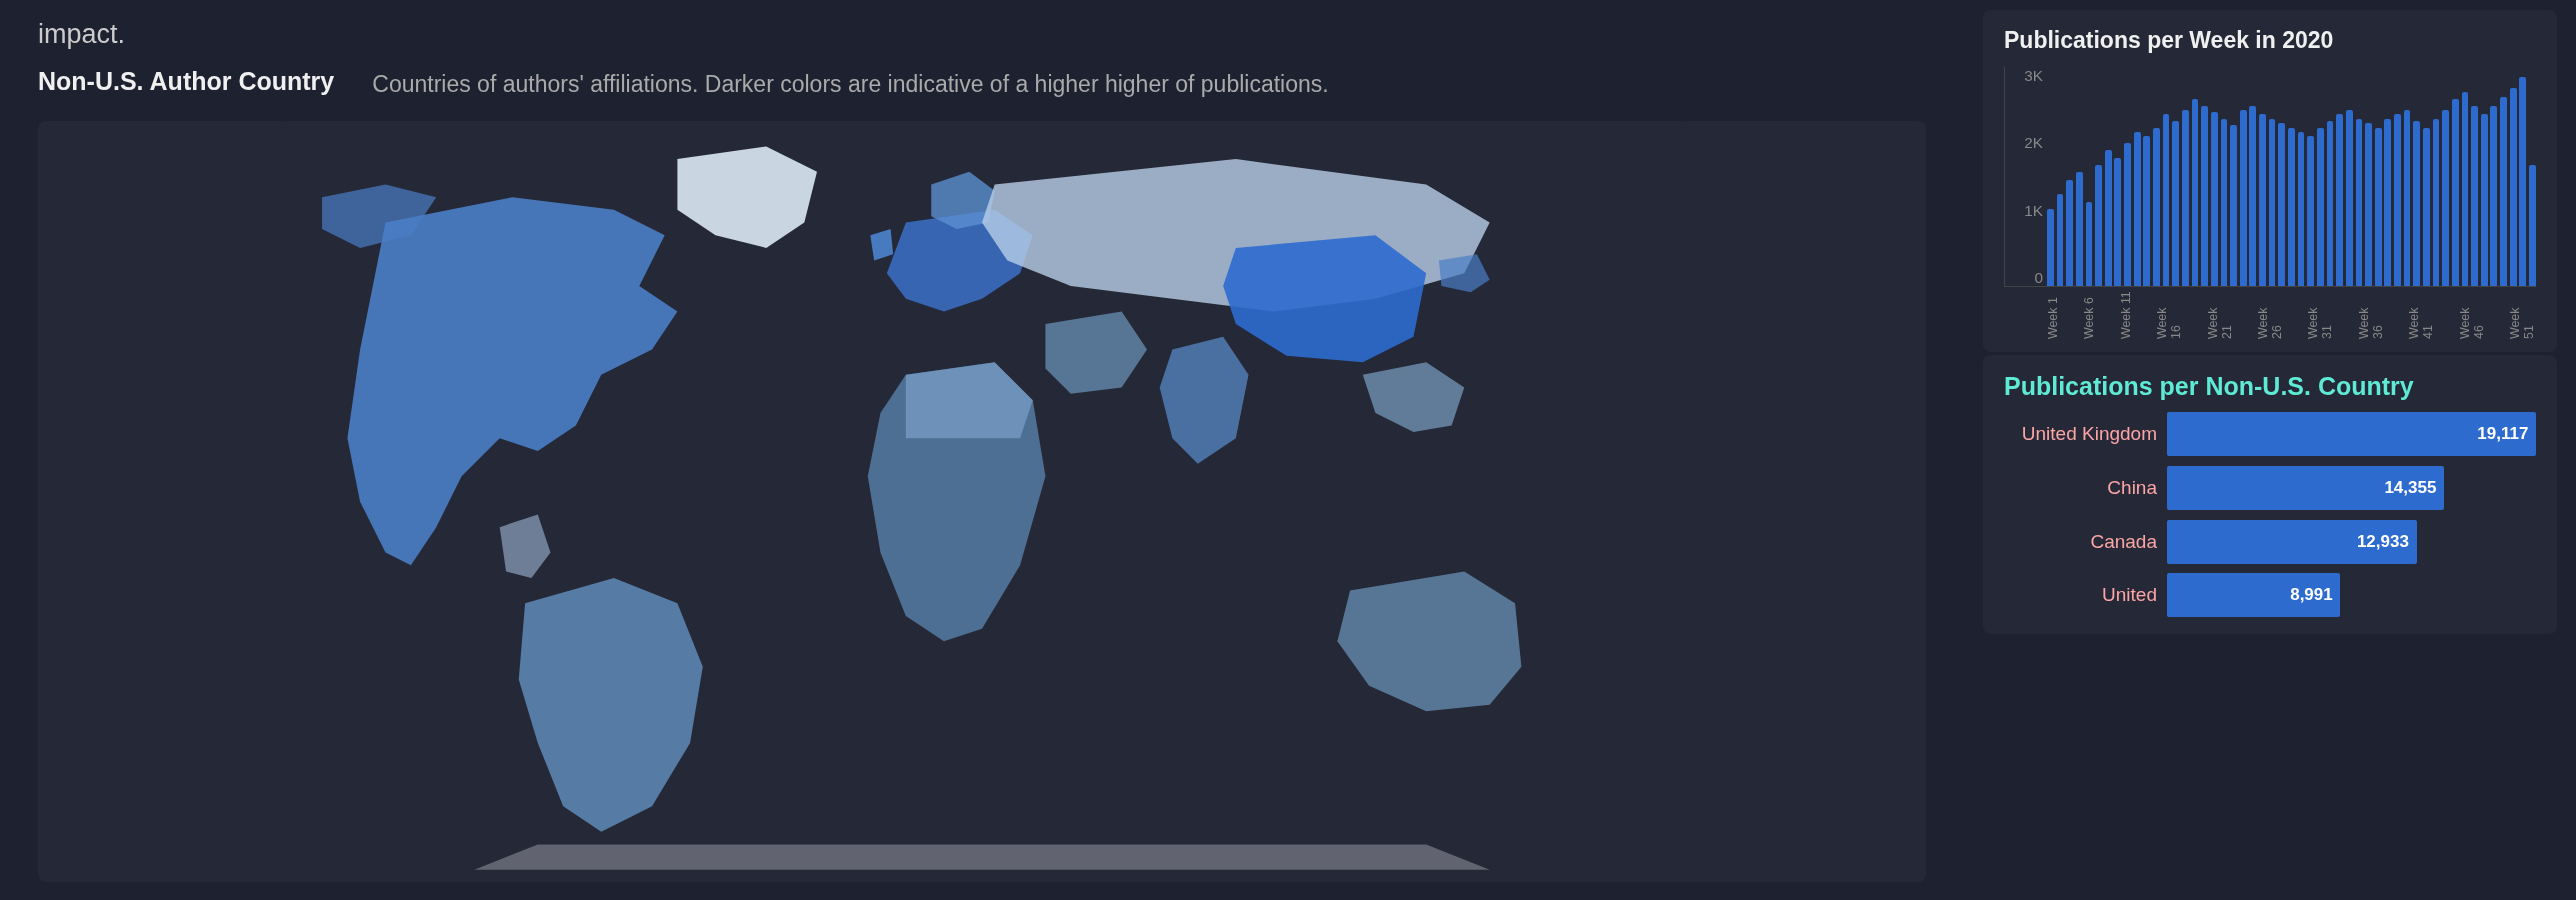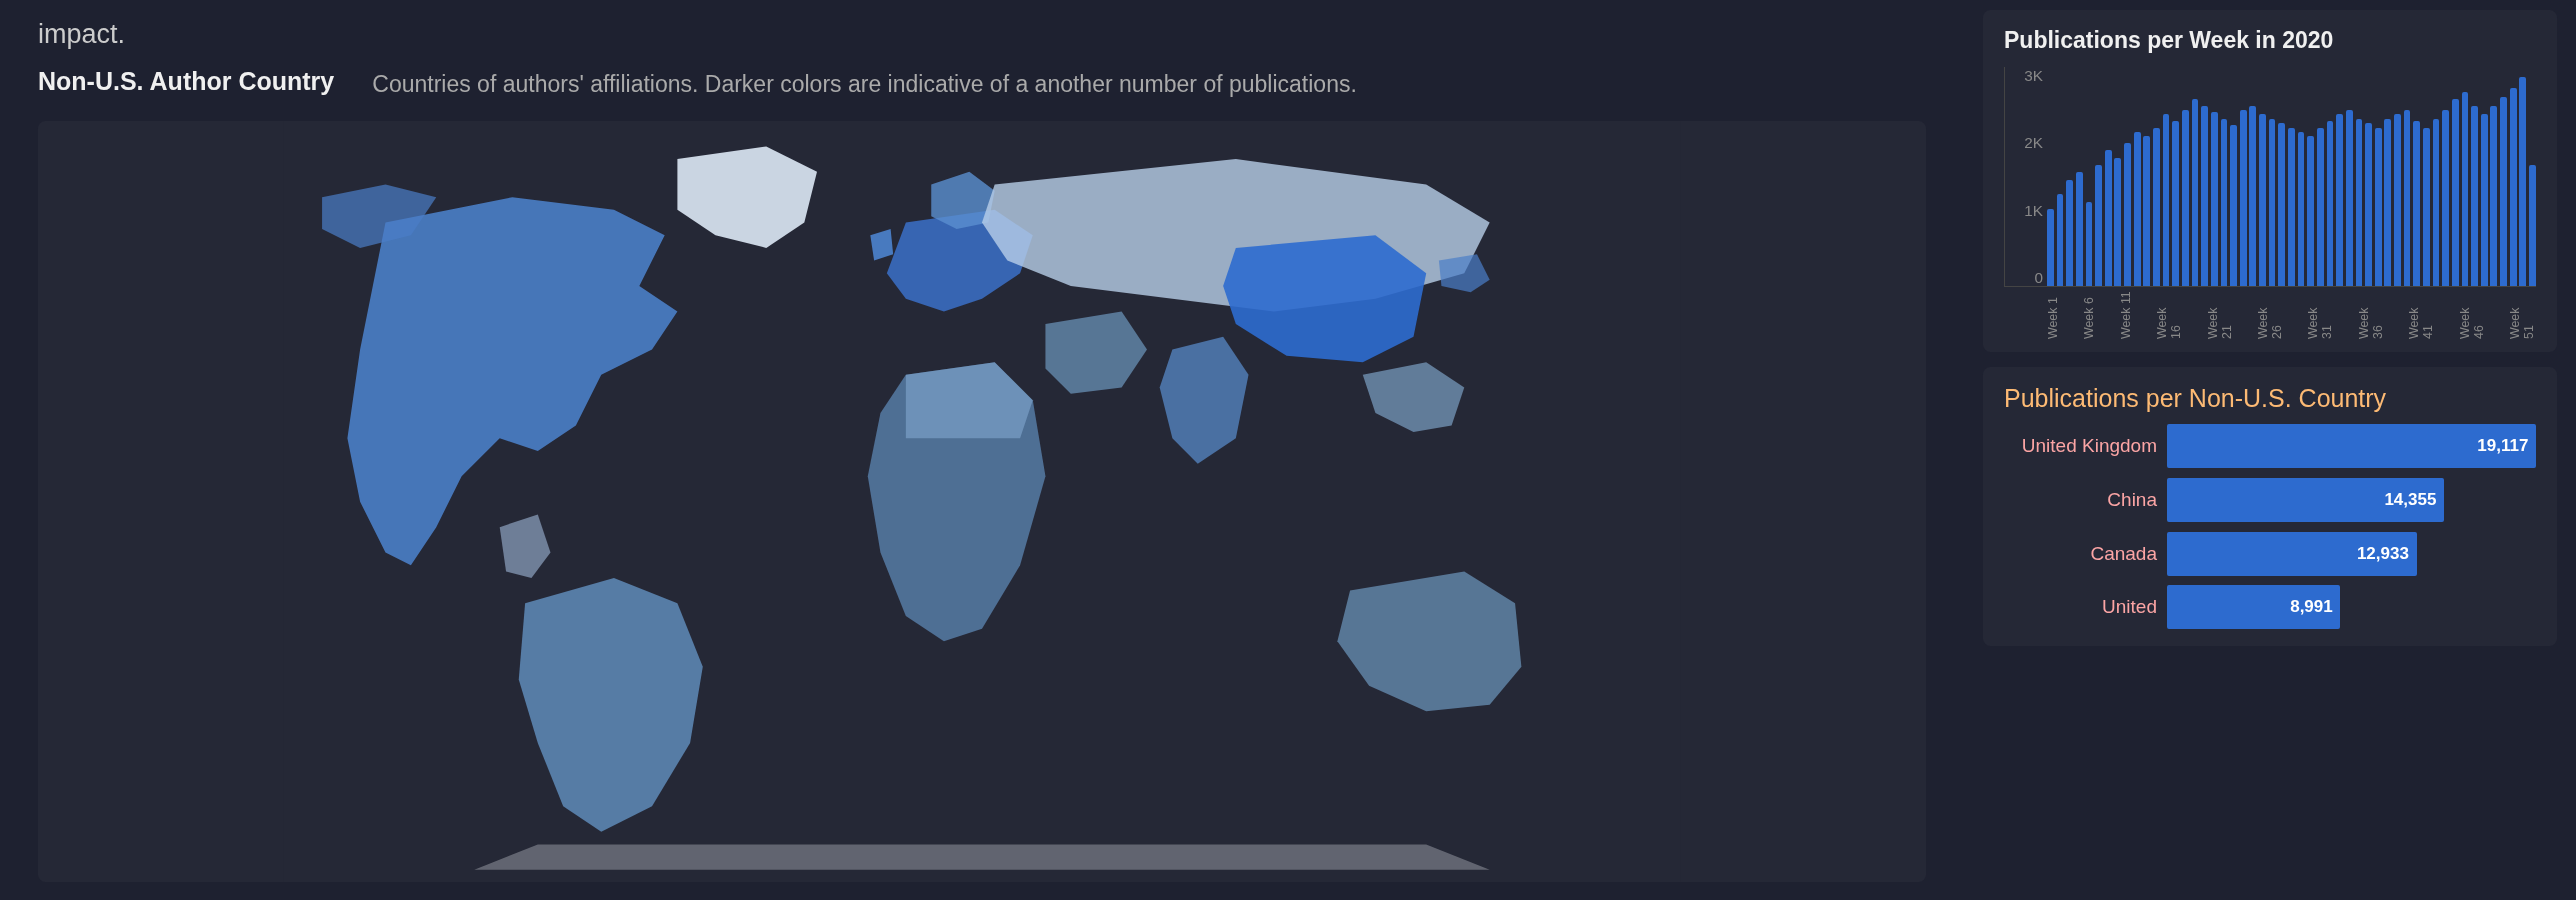--- a/index.html
+++ b/index.html
@@ -18,21 +18,21 @@
       padding: 19px 38px;
       display: flex;
       flex-direction: column;
     }
 
     .right-panel {
       width: 612px;
       padding: 9.6px 19px;
       display: flex;
       flex-direction: column;
-      gap: 15px;
+      gap: 3px;
     }
 
     .impact-text {
       font-size: 27px;
       color: #ccc;
       margin-bottom: 17px;
     }
 
     .interactive-note {
       font-size: 27px;
@@ -182,33 +182,33 @@
     }
 
     .country-value {
       font-size: 17px;
       color: #fff;
       font-weight: 600;
     }
 
     .right-section-title {
       font-size: 25px;
-      font-weight: normal;
-      color: #fdba74;
+      font-weight: bold;
+      color: #5eead4;
       margin-bottom: 11.5px;
     }
   </style>
 </head>
 <body>
 
 <div class="left-panel">
   <div class="impact-text">impact.</div>
   <div class="map-label-row">
     <div class="map-label-title">Non-U.S. Author Country</div>
-    <div class="map-label-desc">Countries of authors' affiliations. Darker colors are indicative of a another number of publications.</div>
+    <div class="map-label-desc">Countries of authors' affiliations. Darker colors are indicative of a higher higher of publications.</div>
   </div>
   <div class="map-container">
     <svg class="map-svg" viewBox="0 0 1100 600" preserveAspectRatio="xMidYMid meet" xmlns="http://www.w3.org/2000/svg">
 
       <rect width="1100" height="600" fill="#252836"></rect>
 
       <path d="M 80 80 L 180 60 L 260 70 L 300 90 L 280 130 L 310 150 L 290 180 L 250 200 L 230 240 L 200 260 L 170 250 L 140 280 L 120 320 L 100 350 L 80 340 L 60 300 L 50 250 L 60 180 L 70 130 Z" fill="#4a7ec7" opacity="0.9"></path>
 
       <path d="M 310 30 L 380 20 L 420 40 L 410 80 L 380 100 L 340 90 L 310 70 Z" fill="#dde8f5" opacity="0.9"></path>
 

